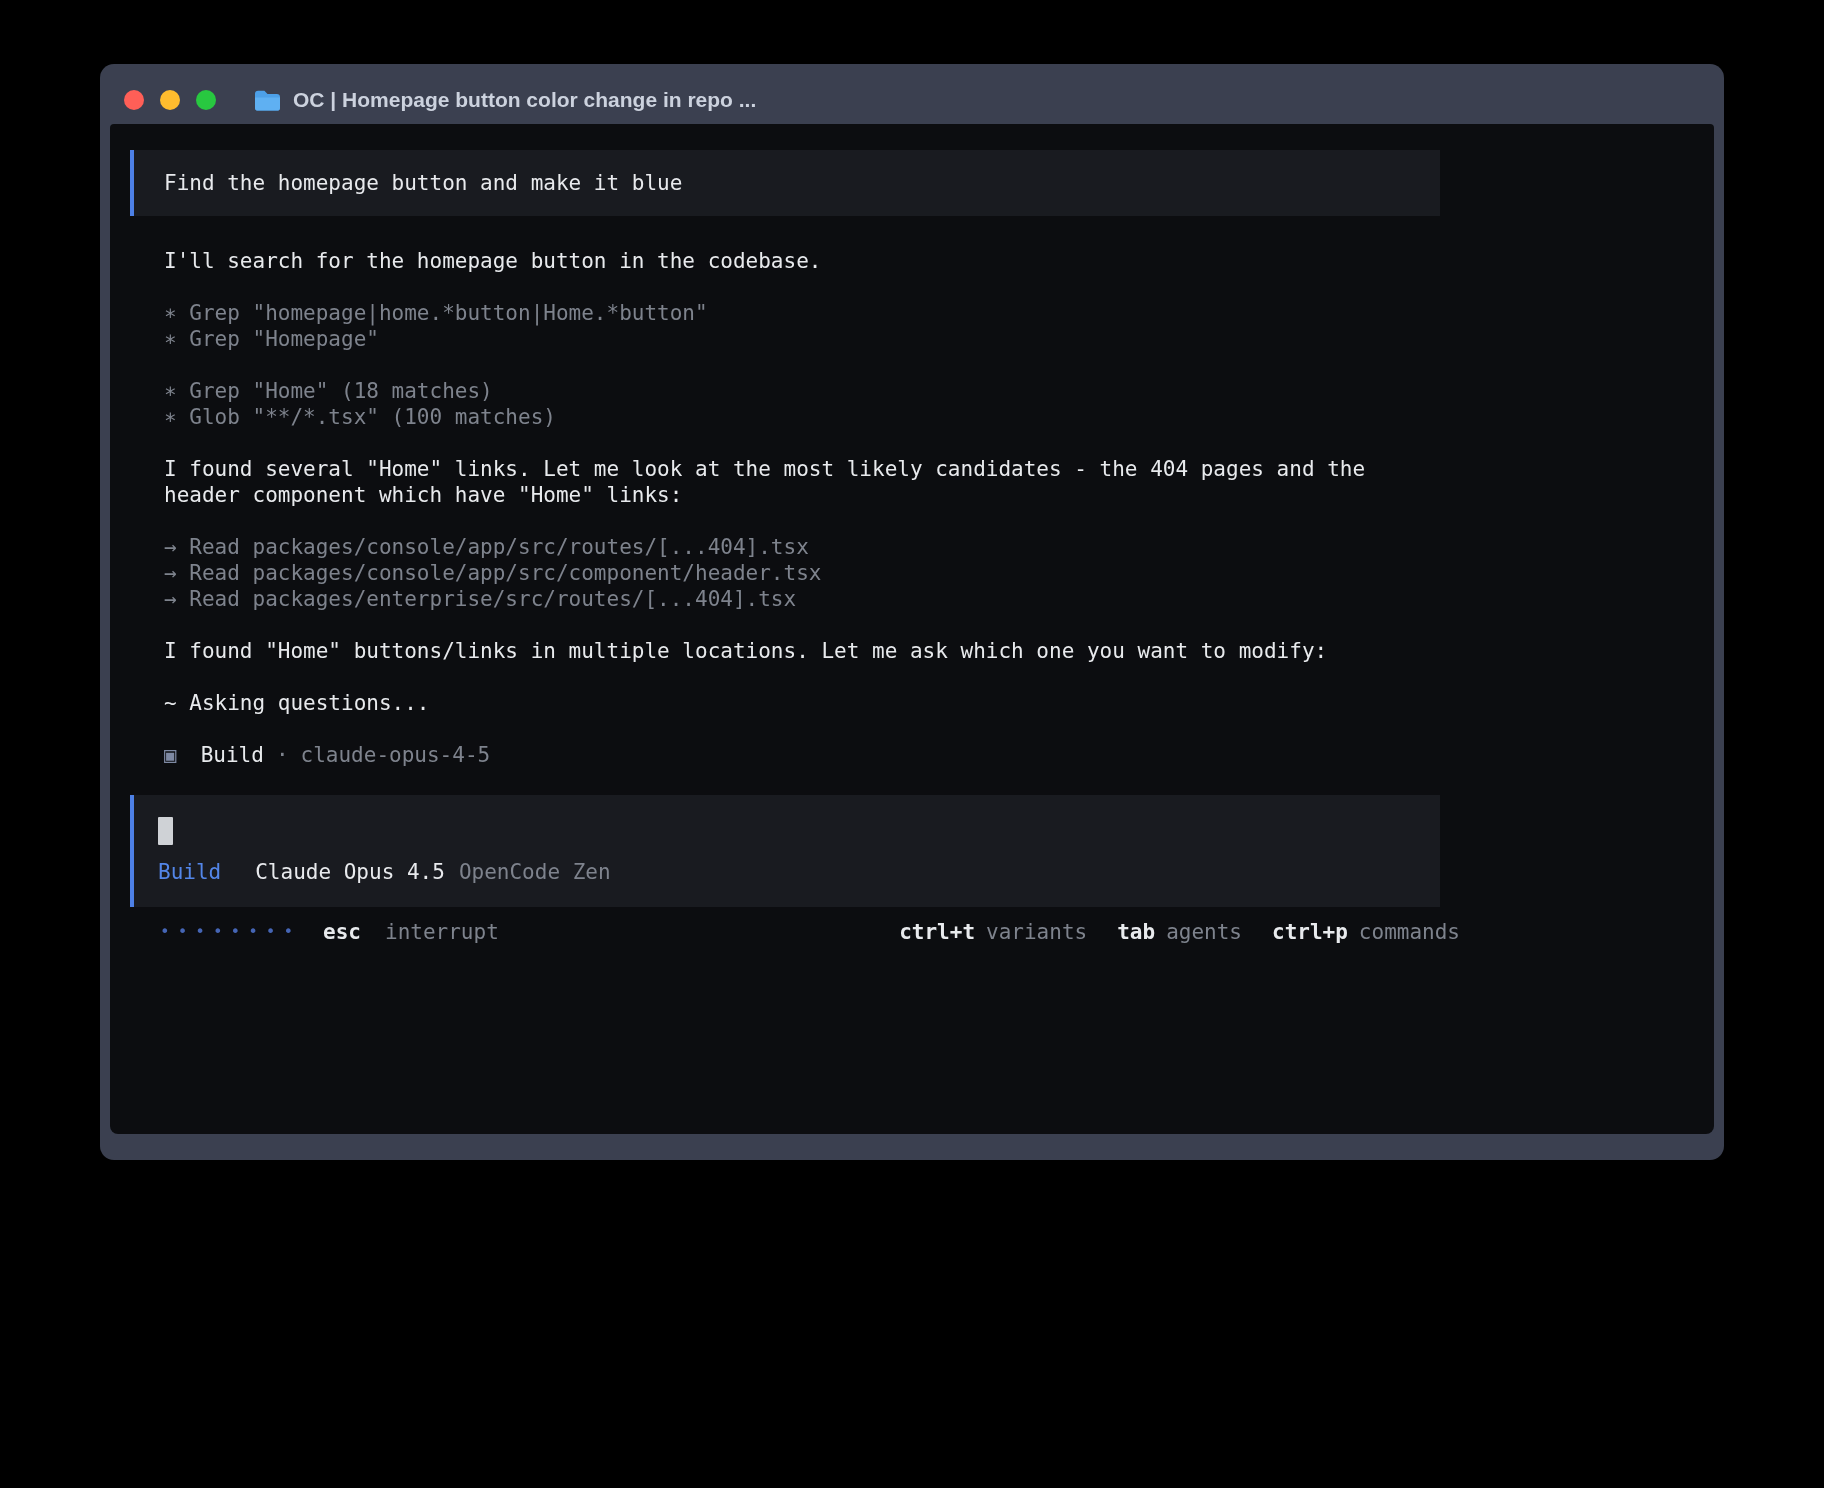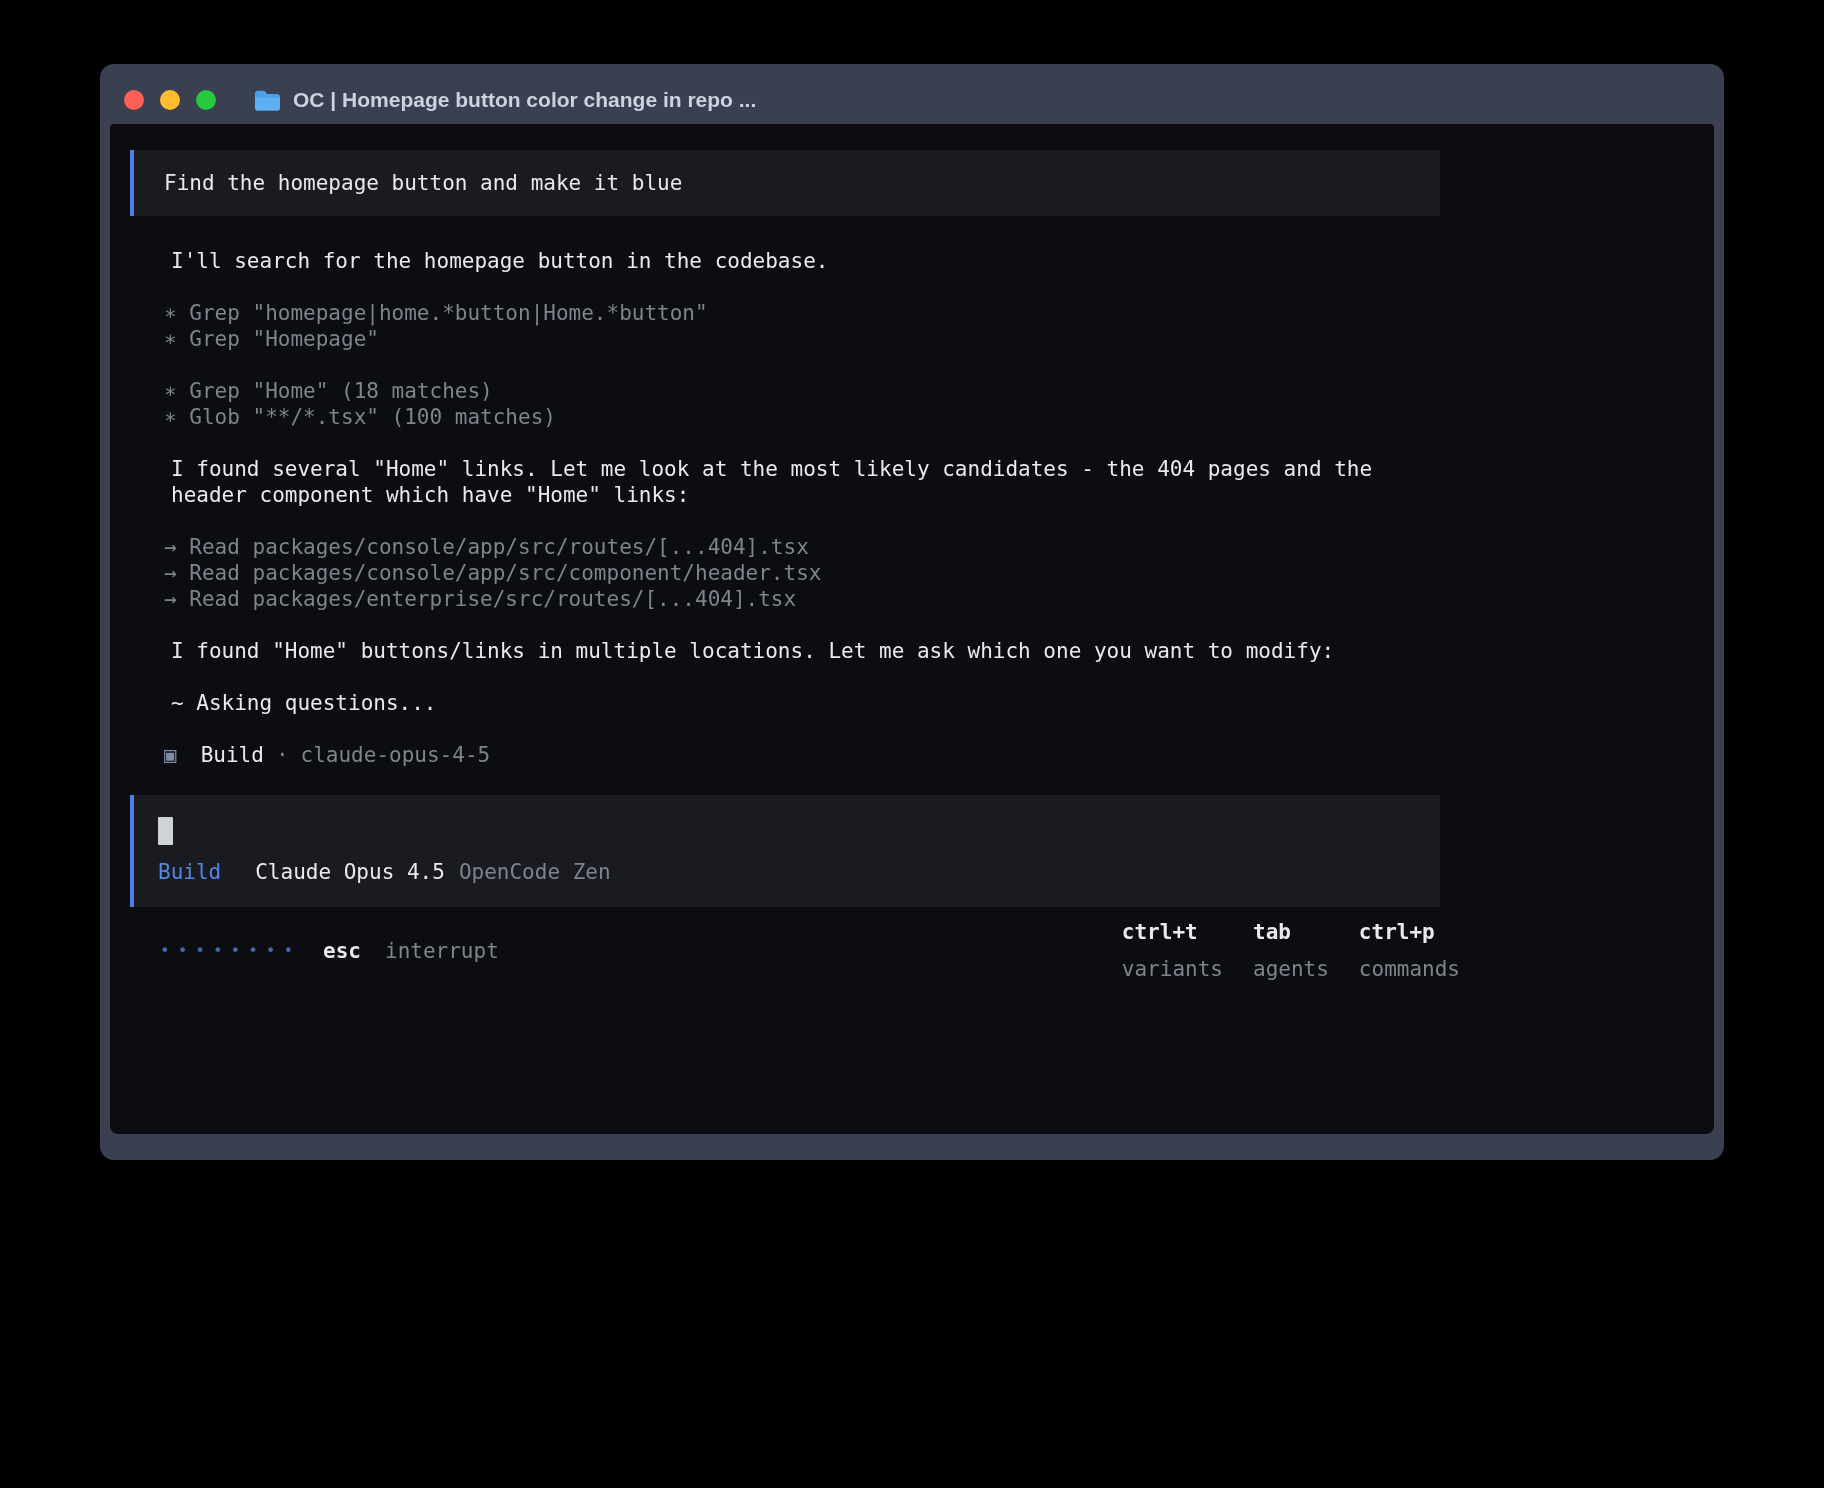--- a/index.html
+++ b/index.html
@@ -56,21 +56,21 @@
   .htitle { font-weight: bold; white-space: nowrap; }
   .hmeta { color: var(--muted, #7e838d); display: flex; gap: 26px; white-space: nowrap; }
 
   .user-block {
     background: var(--ublockbg, #191b20);
     border-color: var(--accent, #4d80e6);
     margin-bottom: 32px;
   }
 
   .body { margin-left: 34px; width: 1276px; }
-  .body p { margin: 0 0 26px 7px; }
+  .body p { margin: 0 0 26px 0; }
   .muted { color: var(--muted, #7e838d); }
   .tool-group { margin: 0 0 26px 0; }
   .tool-line { white-space: pre; }
 
   .status-line { display: flex; align-items: center; margin: 0 0 27px 0; }
   .status-icon { color: #7e89a3; margin-right: 24px; }
   .status-agent { color: var(--fg, #e8eaed); }
   .status-sep { color: var(--muted, #7e838d); margin: 0 12px; }
   .status-model { color: var(--muted, #7e838d); }
 
@@ -97,21 +97,21 @@
   }
   .footer-left { display: flex; align-items: center; margin-left: 10px; }
   .spinner {
     color: var(--spinner, #4565b5);
     font-size: 16px; letter-spacing: 8px; white-space: nowrap;
   }
   .key { font-weight: bold; color: var(--fg, #e8eaed); white-space: nowrap; }
   .hint-label { color: var(--muted, #7e838d); white-space: nowrap; }
   .footer-left .key { margin-left: 22px; margin-right: 24px; }
   .footer-right { display: flex; gap: 30px; }
-  .hint { display: flex; gap: 11px; flex-direction: column; }
+  .hint { display: flex; gap: 11px; }
 </style>
 </head>
 <body>
 
 <div class="window">
 
   <div class="titlebar">
     <div class="traffic">
       <span class="tl red"></span>
       <span class="tl yellow"></span>

